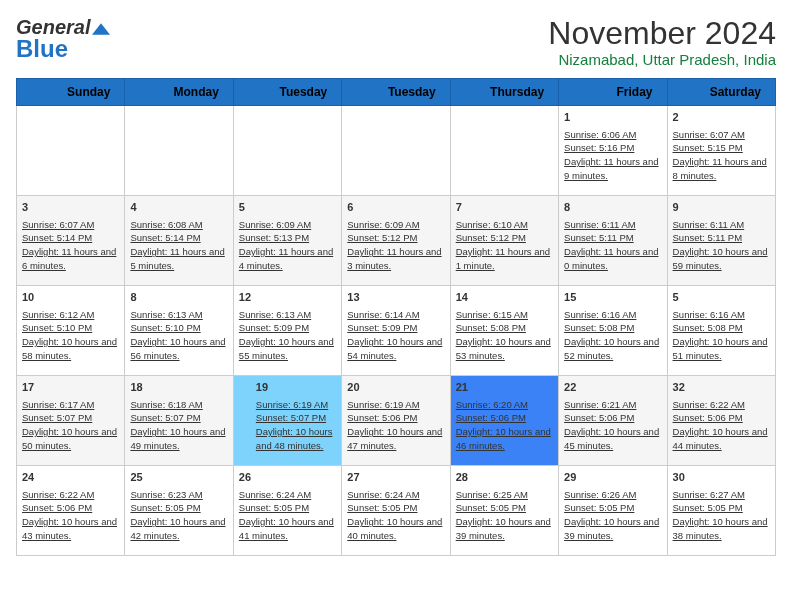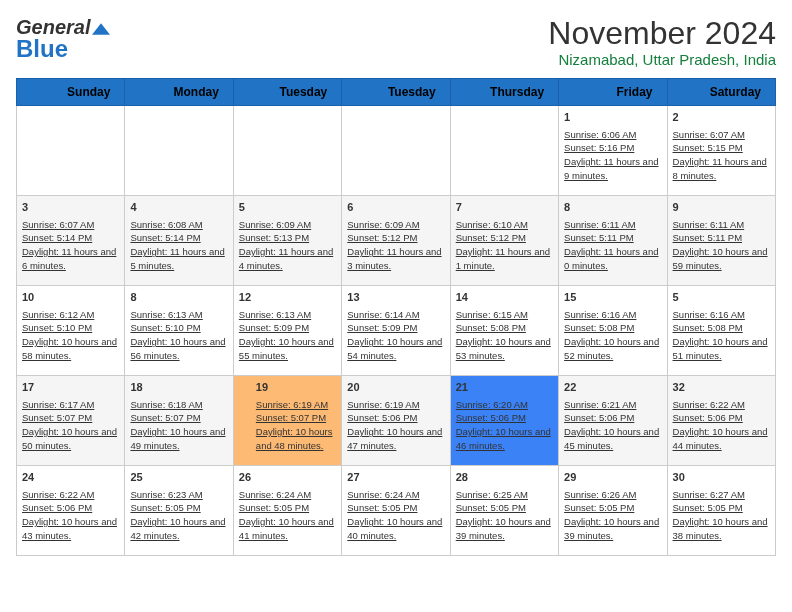--- a/index.html
+++ b/index.html
@@ -197,21 +197,21 @@
       </tr>
       <tr style="background: rgb(245, 245, 245);">
         <td style="background: rgb(245, 245, 245);">
           <span class="day-num">17</span>
           <div class="day-info">Sunrise: 6:17 AM<br>Sunset: 5:07 PM<br>Daylight: 10 hours and 50 minutes.</div>
         </td>
         <td style="background: rgb(245, 245, 245);">
           <span class="day-num">18</span>
           <div class="day-info">Sunrise: 6:18 AM<br>Sunset: 5:07 PM<br>Daylight: 10 hours and 49 minutes.</div>
         </td>
-        <td style="background: #fdba74; padding-left: 22px;">
+        <td style="background: #7dd3fc; padding-left: 22px;">
           <span class="day-num">19</span>
           <div class="day-info">Sunrise: 6:19 AM<br>Sunset: 5:07 PM<br>Daylight: 10 hours and 48 minutes.</div>
         </td>
         <td style="background: rgb(245, 245, 245);">
           <span class="day-num">20</span>
           <div class="day-info">Sunrise: 6:19 AM<br>Sunset: 5:06 PM<br>Daylight: 10 hours and 47 minutes.</div>
         </td>
         <td style="background: #3b82f6;">
           <span class="day-num">21</span>
           <div class="day-info">Sunrise: 6:20 AM<br>Sunset: 5:06 PM<br>Daylight: 10 hours and 46 minutes.</div>

